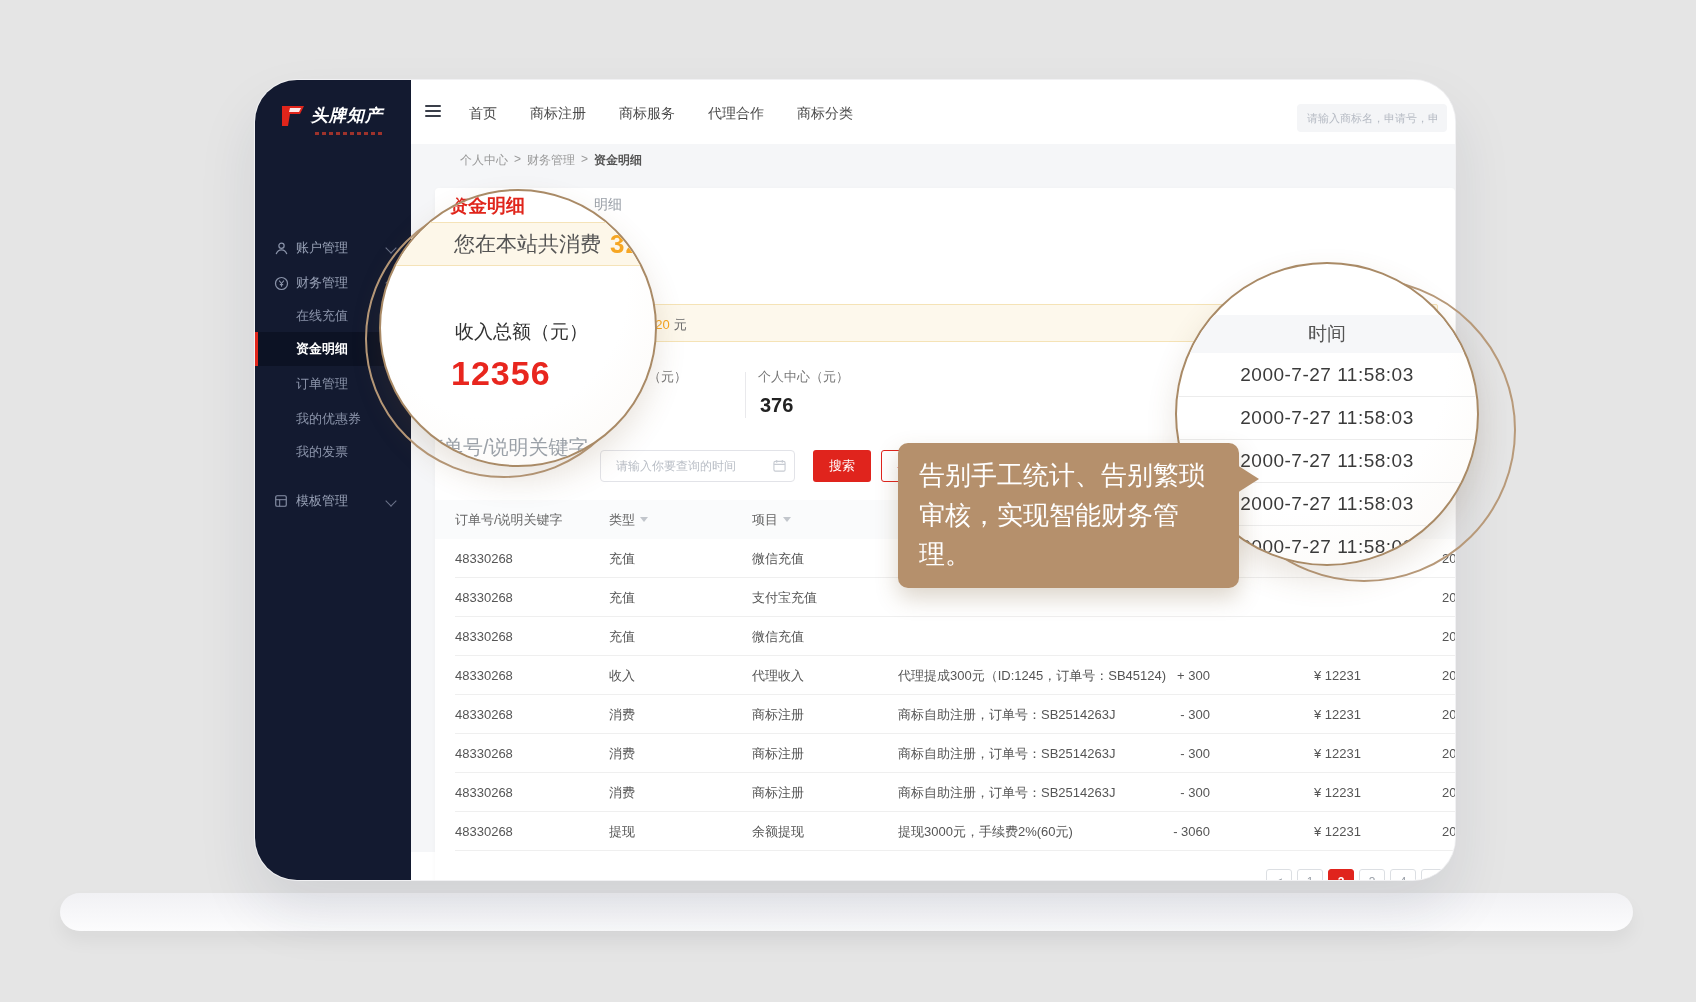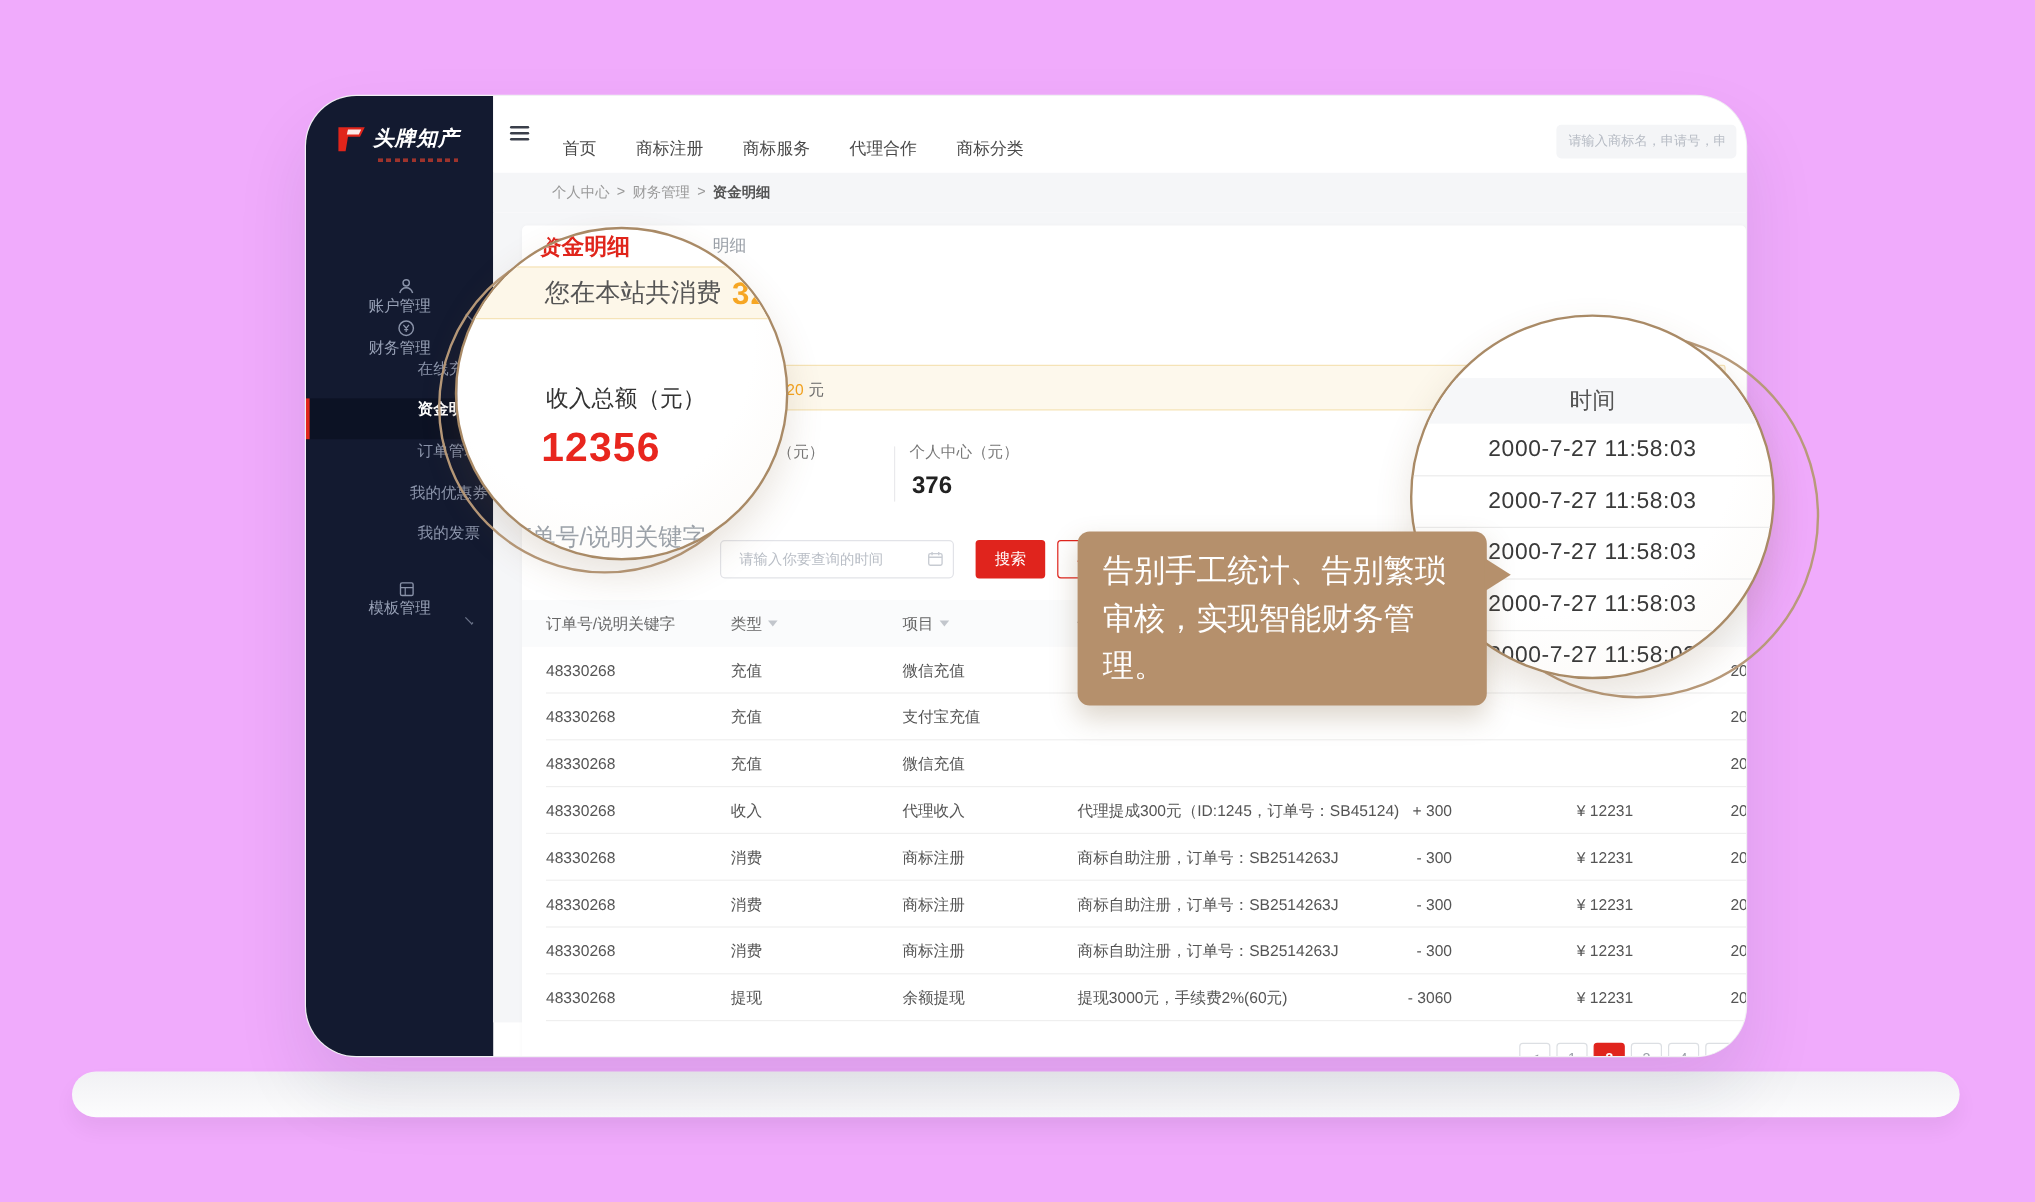--- a/index.html
+++ b/index.html
@@ -1,43 +1,43 @@
 <!DOCTYPE html>
 <html><head>
 <meta charset="utf-8">
 <style>
   html,body{margin:0;padding:0;background:#fff;}
   body{font-family:"Liberation Sans","DejaVu Sans",sans-serif;}
-  .stage{position:relative;width:1696px;height:1002px;overflow:hidden;background:#f0abfc;}
+  .stage{position:relative;width:1696px;height:1002px;overflow:hidden;background:#e5e5e5;}
   .abs{position:absolute;}
 
   
   .laptop{left:255px;top:80px;width:1200px;height:800px;border-radius:42px;background:#fff;
           box-shadow:0 0 0 1px #f1f1f3,0 30px 60px rgba(30,40,70,.10);overflow:hidden;}
   .base{left:60px;top:893px;width:1573px;height:38px;border-radius:20px/50%;
         background:linear-gradient(180deg,#f1f1f4,#fcfcfd);box-shadow:0 10px 18px rgba(0,0,0,.05);}
 
   
   .sidebar{left:0;top:0;width:156px;height:800px;background:#131a30;}
   .logo{left:26px;top:24px;display:flex;align-items:center;gap:6px;}
   .logo-text{color:#fff;font-size:17px;font-weight:bold;font-style:italic;letter-spacing:1px;}
   .logo-sub{left:60px;top:52px;width:70px;height:3px;background:repeating-linear-gradient(90deg,#c0392b 0 4px,transparent 4px 7px);opacity:.8;}
-  .sb-item{left:0;width:156px;height:34px;display:flex;align-items:center;color:#98a1b6;font-size:13px;cursor:pointer;flex-direction:column;}
+  .sb-item{left:0;width:156px;height:34px;display:flex;align-items:center;color:#98a1b6;font-size:13px;cursor:pointer;}
   .sb-item .ic{width:16px;margin-left:18px;margin-right:7px;display:flex;justify-content:center;}
   .sb-item.sub{padding-left:41px;color:#8b94aa;}
   .sb-item.active{background:#0c1224;color:#fff;border-left:3px solid #e0261c;padding-left:38px;font-weight:bold;}
   .chev{margin-left:auto;margin-right:16px;width:7px;height:7px;border-right:1.5px solid #6b7389;border-bottom:1.5px solid #6b7389;}
   .chev.down{transform:rotate(45deg);}
   .chev.up{transform:rotate(-135deg);}
 
   
   .topbar{left:156px;top:0;width:1044px;height:64px;background:#fff;}
   .burger{left:14px;top:25px;width:16px;height:12px;display:flex;flex-direction:column;justify-content:space-between;cursor:pointer;}
   .burger span{display:block;height:2px;background:#3a3f4a;border-radius:1px;}
-  .nav{left:58px;top:12px;height:64px;display:flex;align-items:center;gap:33px;}
+  .nav{left:58px;top:2px;height:64px;display:flex;align-items:center;gap:33px;}
   .nav div{font-size:14px;color:#4a4a4a;cursor:pointer;white-space:nowrap;}
   .tsearch{left:886px;top:24px;width:150px;height:28px;background:#f4f5f7;border:none;border-radius:4px;
            font-size:11px;color:#9aa0aa;padding:0 10px;box-sizing:border-box;outline:none;}
   .tsearch::placeholder{color:#b6bbc4;}
 
   
   .crumbbar{left:156px;top:64px;width:1044px;height:33px;background:#f5f6f8;display:flex;align-items:center;}
   .crumbbar .inner{margin-left:49px;font-size:12px;color:#999;display:flex;gap:6px;}
   .crumbbar .last{color:#555;font-weight:bold;}
   .contentbg{left:156px;top:97px;width:1044px;height:675px;background:#f5f6f8;}

